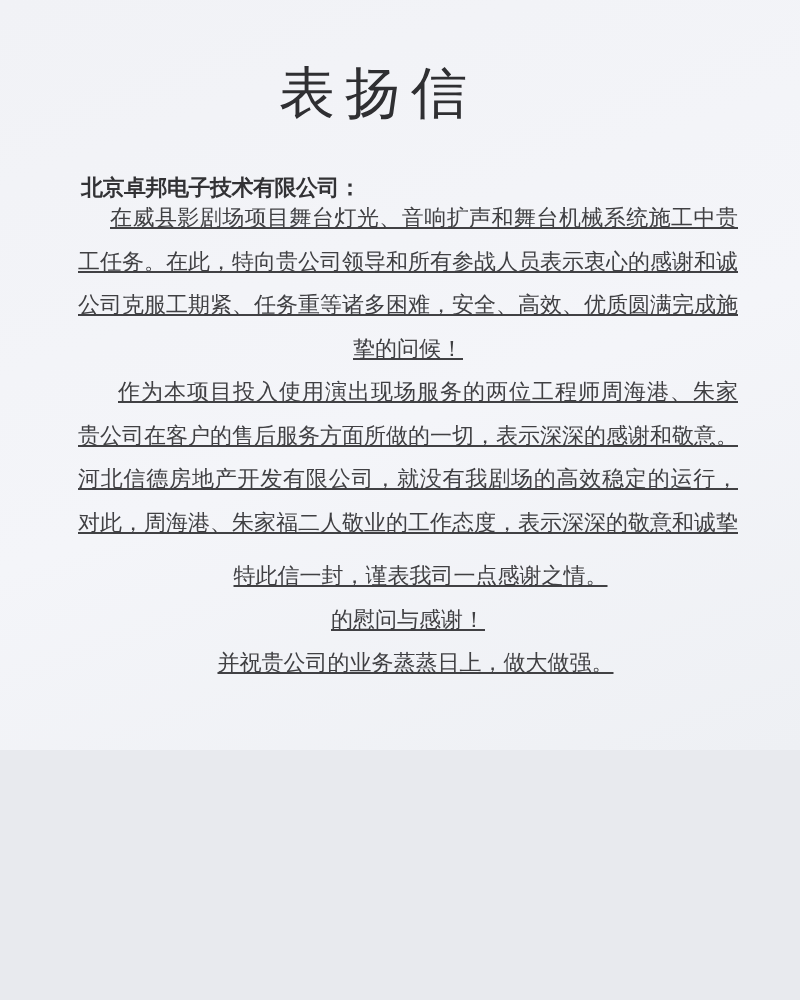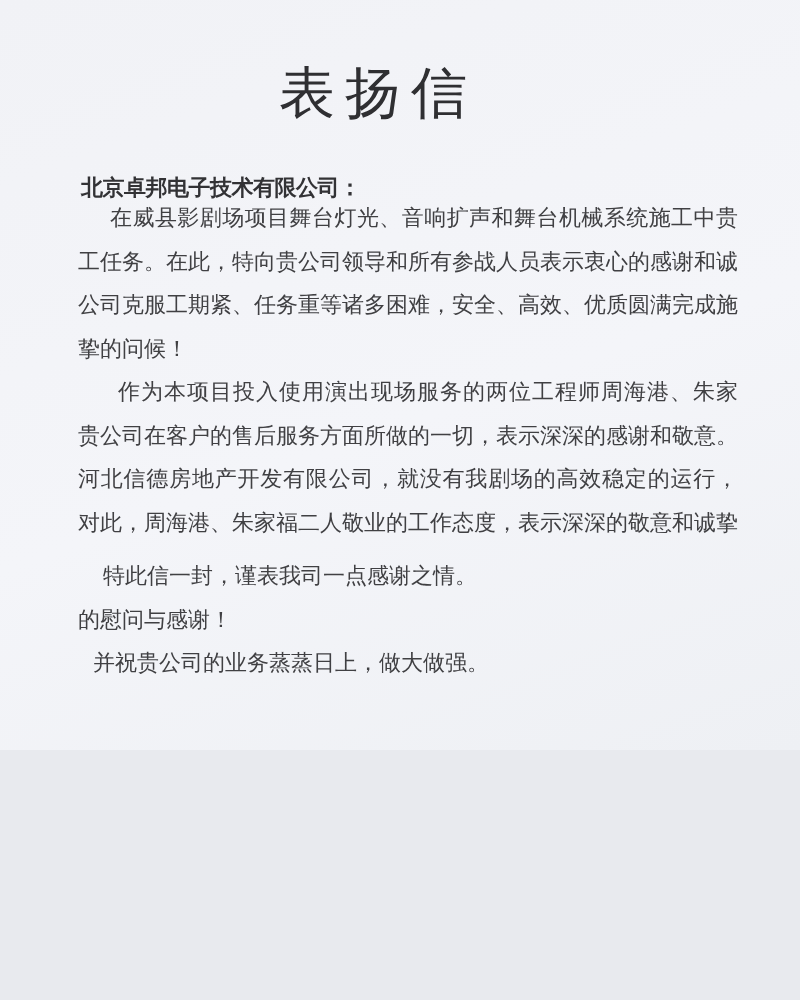--- a/index.html
+++ b/index.html
@@ -13,24 +13,24 @@
     position:absolute;top:56px;left:0;width:800px;
     text-align:center;font-size:56px;letter-spacing:10px;
     transform:translateX(-22px);
     color:#2f2f32;font-weight:500;white-space:nowrap;
   }
   .salutation{
     position:absolute;left:81px;top:148px;
     font-size:22px;font-weight:bold;letter-spacing:-0.5px;
     color:#323235;white-space:nowrap;margin-top:25px;
   }
-  .body-text{position:absolute;left:78px;top:196px;width:660px;}
+  .body-text{position:absolute;left:78px;top:196px;width:660px;text-decoration:underline;}
   .line{
     height:43.5px;line-height:43.5px;font-size:22px;color:#404043;
-    text-align:left;white-space:normal;
+    text-align:center;white-space:normal;
   }
   .jl{text-align:justify;text-align-last:justify;}
   .ind{text-indent:32px;}
   .ind2{text-indent:40px;}
   .ind-sm{text-indent:25px;}
   .ind-xs{text-indent:15px;}
   .gap{margin-top:10px;}
   .signature{
     position:absolute;left:396px;top:860px;
     font-size:20px;letter-spacing:0.3px;color:#3a3a3d;white-space:nowrap;

